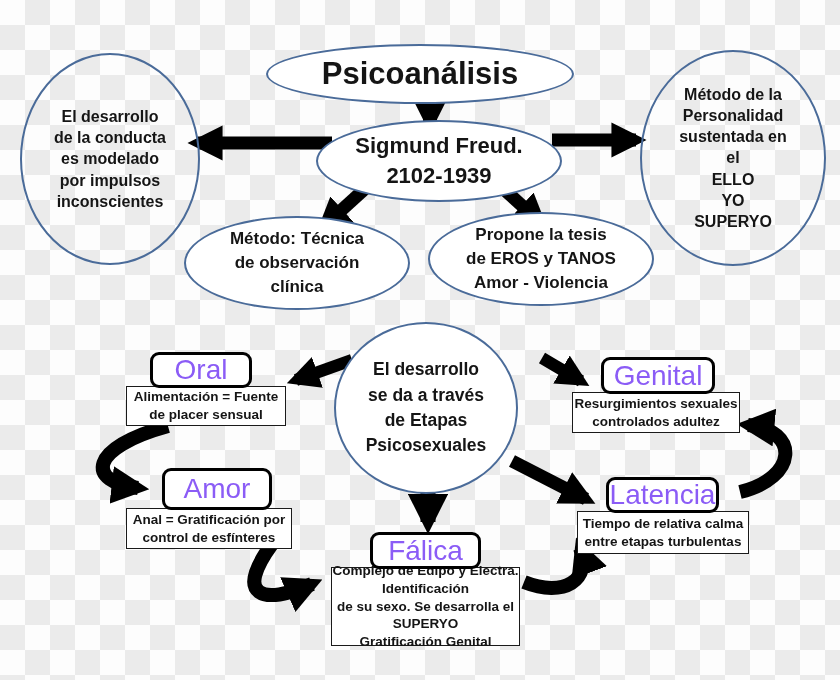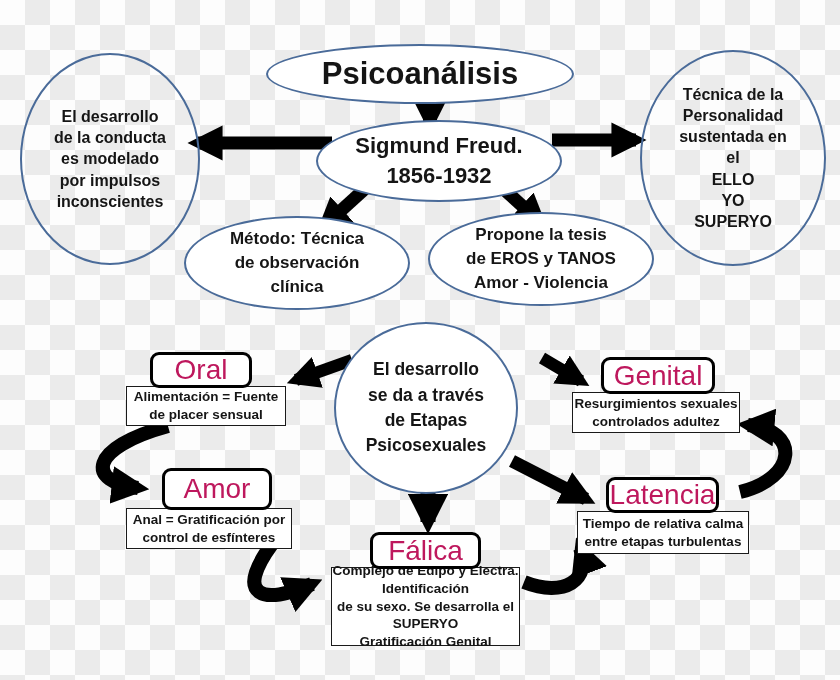--- a/index.html
+++ b/index.html
@@ -21,21 +21,21 @@
     border:2.5px solid #4a6b99;border-radius:50%;
     display:flex;align-items:center;justify-content:center;
     text-align:center;z-index:2;
   }
   .fill-white{background:#fff;}
   .lines{white-space:pre-line;font-weight:bold;color:#151515;}
   .titlebox{
     position:absolute;box-sizing:border-box;background:#fff;
     border:3px solid #000;border-radius:9px;
     display:flex;align-items:center;justify-content:center;
-    font-size:28px;font-weight:400;color:#be185d;z-index:4;
+    font-size:28px;font-weight:400;color:#8b5cf6;z-index:4;
   }
   .descbox{
     position:absolute;box-sizing:border-box;background:#fff;
     border:1.6px solid #1a1a1a;
     display:flex;align-items:center;justify-content:center;
     text-align:center;z-index:3;
   }
   .descbox .lines{font-size:13.5px;line-height:1.32;}
   .f31{font-size:31px;line-height:1.1;}
   .f22{font-size:22px;line-height:1.35;}
@@ -70,33 +70,33 @@
       <path d="M 740,492 C 798,478 800,430 748,425" stroke-width="14" marker-end="url(#ah)"></path>
     </g>
   </svg>
 
   <div class="ellipse fill-white" style="left:266px;top:44px;width:308px;height:60px;">
     <div class="lines f31">Psicoanálisis</div>
   </div>
 
   <div class="ellipse fill-white" style="left:316px;top:120px;width:246px;height:82px;">
     <div class="lines f22">Sigmund Freud.
-1856-1932</div>
+2102-1939</div>
   </div>
 
   <div class="ellipse" style="left:20px;top:53px;width:180px;height:212px;">
     <div class="lines f16">El desarrollo
 de la conducta
 es modelado
 por impulsos
 inconscientes</div>
   </div>
 
   <div class="ellipse" style="left:640px;top:50px;width:186px;height:216px;">
-    <div class="lines f16">Técnica de la
+    <div class="lines f16">Método de la
 Personalidad
 sustentada en
 el
 ELLO
 YO
 SUPERYO</div>
   </div>
 
   <div class="ellipse fill-white" style="left:184px;top:216px;width:226px;height:94px;">
     <div class="lines f17">Método: Técnica

